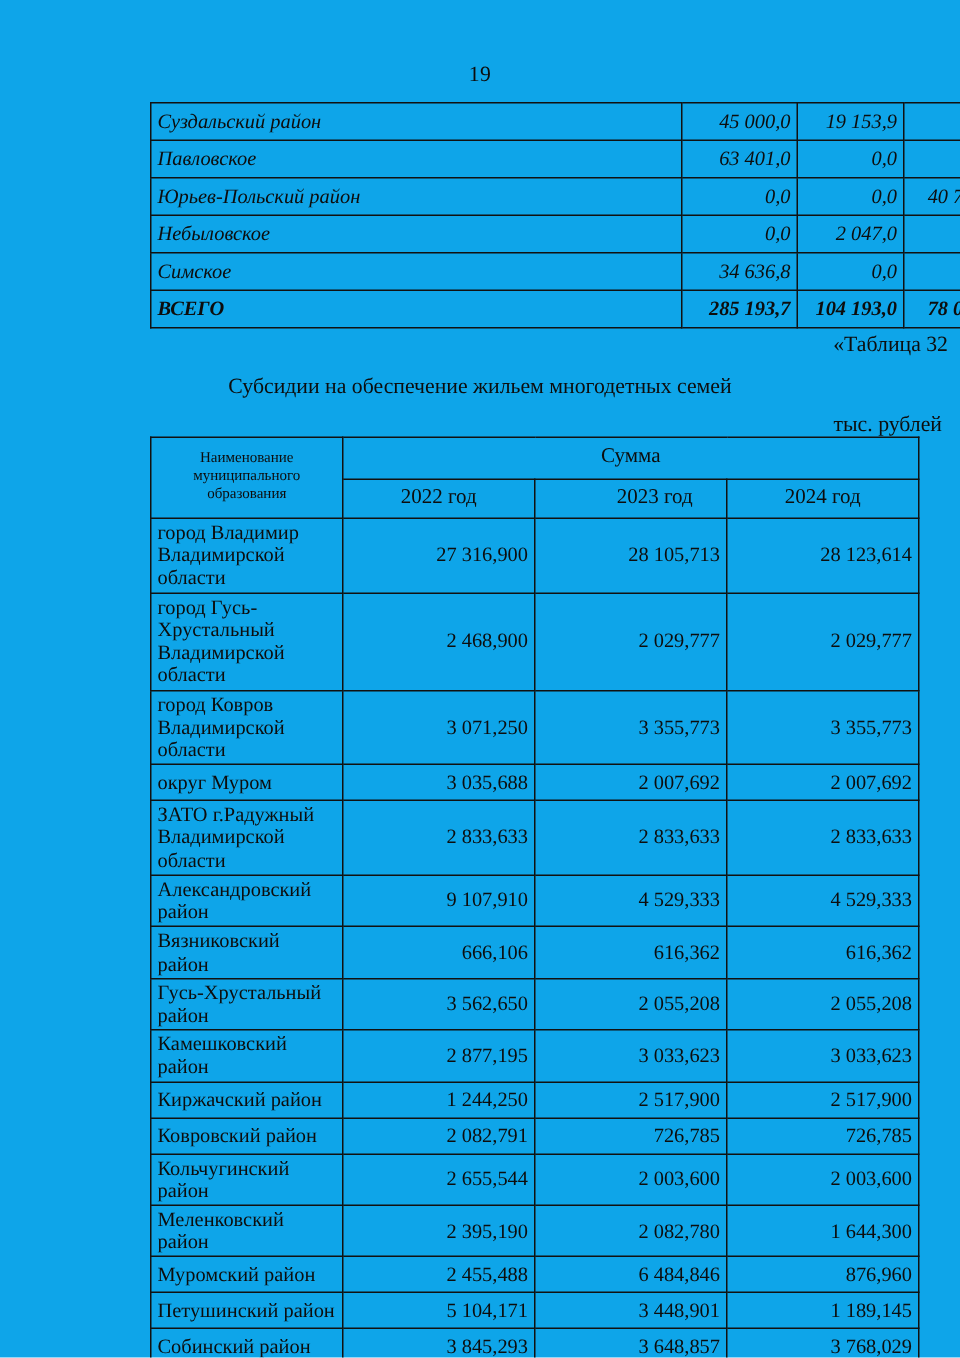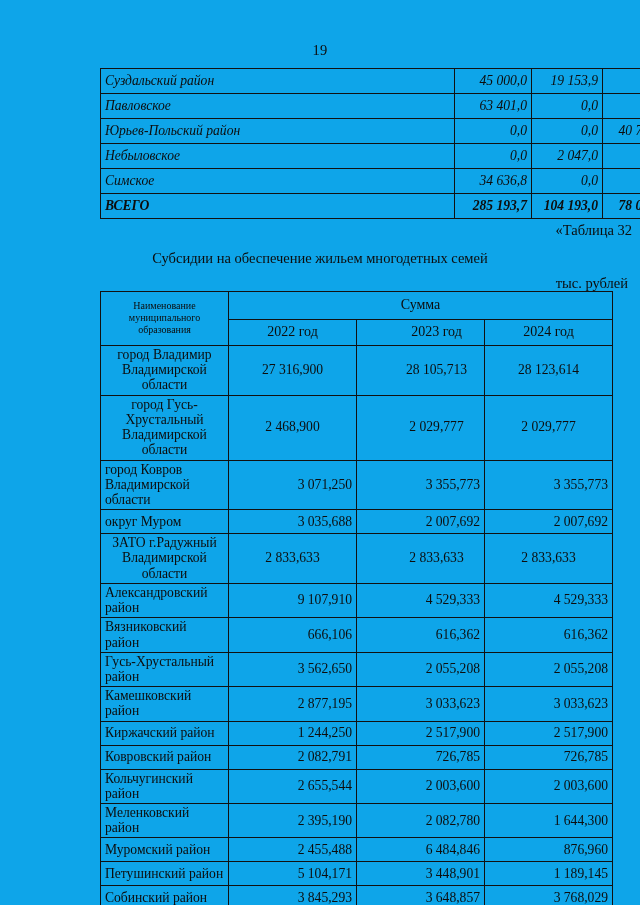--- a/index.html
+++ b/index.html
@@ -106,21 +106,21 @@
   }
   .table2 { width: 513px; }
   .table2 td.name { width: 252px; }
   .table2 td.y1   { width: 92px; }
   .table2 td.y2   { width: 86px; padding-left: 36px; }
   .table2 td.y3   { width: 83px; }
   .table2 td.hdr-sum  { height: 24px; font-size: 14px; }
   .table2 td.hdr-name { height: 46px; font-size: 10px; }
   .table2 td.hdr-year { height: 22px; font-size: 14px; }
   .table2 td { height: 20px; }
-  .table2 td.tall { height: 33px; text-align: center; }
+  .table2 td.tall { height: 33px; }
 
   .hdr-name-inner {
     display: block;
     text-align: center;
     line-height: 1.2;
     padding: 0 16px;
   }
 </style>
 </head>
 <body>

